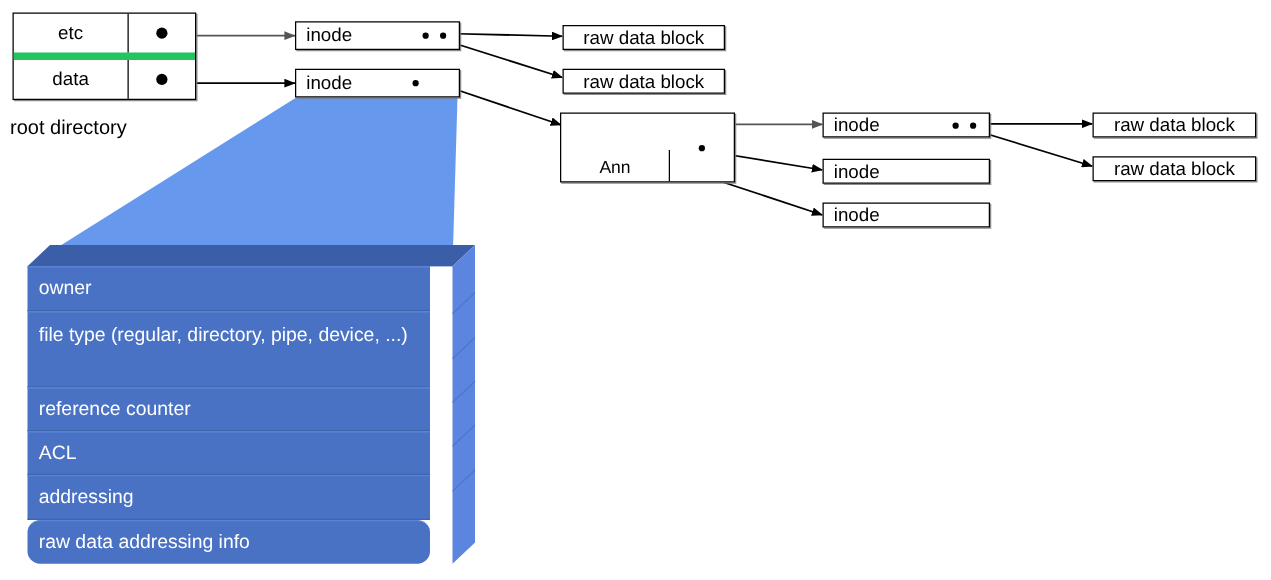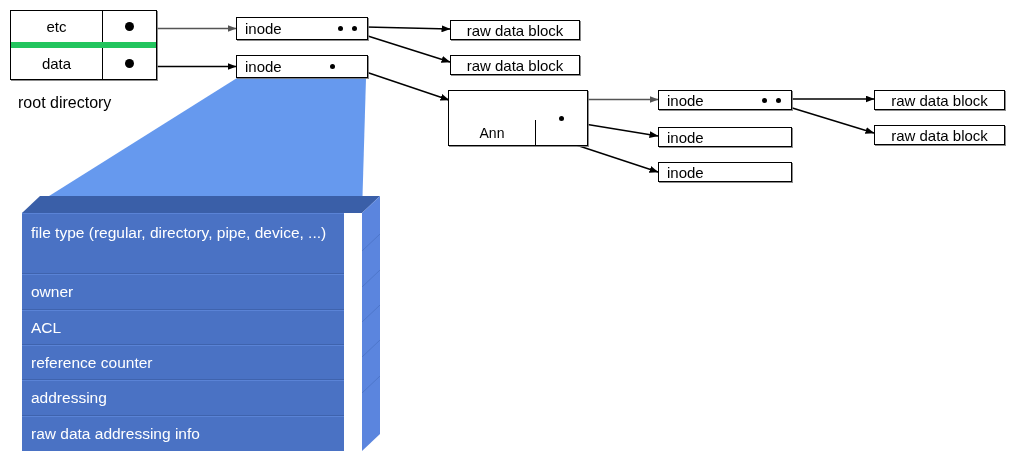--- a/index.html
+++ b/index.html
@@ -164,26 +164,26 @@
       <line x1="362" y1="251" x2="380" y2="234"></line>
       <line x1="362" y1="287" x2="380" y2="270"></line>
       <line x1="362" y1="322" x2="380" y2="305"></line>
       <line x1="362" y1="357" x2="380" y2="340"></line>
       <line x1="362" y1="393" x2="380" y2="376"></line>
     </g>
   </svg>
 
   <div id="inode-block">
     <div class="front">
+      <div class="fieldrow" style="height:36px;">owner</div>
       <div class="fieldrow" style="height:61px; align-items:flex-start; padding-top:9px;">file type (regular, directory, pipe, device, ...)</div>
-      <div class="fieldrow" style="height:36px;">owner</div>
+      <div class="fieldrow" style="height:35px;">reference counter</div>
       <div class="fieldrow" style="height:35px;">ACL</div>
-      <div class="fieldrow" style="height:35px;">reference counter</div>
       <div class="fieldrow" style="height:36px;">addressing</div>
-      <div class="fieldrow" style="height:35px; border-bottom:none;">raw data addressing info</div>
+      <div class="fieldrow" style="height:35px; border-bottom:none;border-radius:10px;">raw data addressing info</div>
     </div>
   </div>
 
   <svg id="wires" viewBox="0 0 1017 464" xmlns="http://www.w3.org/2000/svg">
     <defs>
       <marker id="ah" markerWidth="9" markerHeight="7" refX="8.5" refY="3.5" orient="auto" markerUnits="userSpaceOnUse">
         <polygon points="0,0 9,3.5 0,7" fill="#000"></polygon>
       </marker>
       <marker id="ahg" markerWidth="9" markerHeight="7" refX="8.5" refY="3.5" orient="auto" markerUnits="userSpaceOnUse">
         <polygon points="0,0 9,3.5 0,7" fill="#555"></polygon>
@@ -219,21 +219,21 @@
       </div>
     </div>
     <div class="dirrow">
       <div class="dirname" style="width:92px;">data</div>
       <div class="dirptr">
         <span class="bigdot"></span>
       </div>
     </div>
   </div>
 
-  <div class="plaintext" style="left:18px; top:94px;">root directory</div>
+  <div class="plaintext" style="left:8px; top:94px;">root directory</div>
 
   <div class="box inode" style="left:236px; top:17px; width:132px; height:23px;">
     <span class="lbl">inode</span>
     <span class="dots" style="right:10px;">
       <span class="dot"></span>
       <span class="dot"></span>
     </span>
   </div>
 
   <div class="box inode" style="left:236px; top:55px; width:132px; height:23px;">

